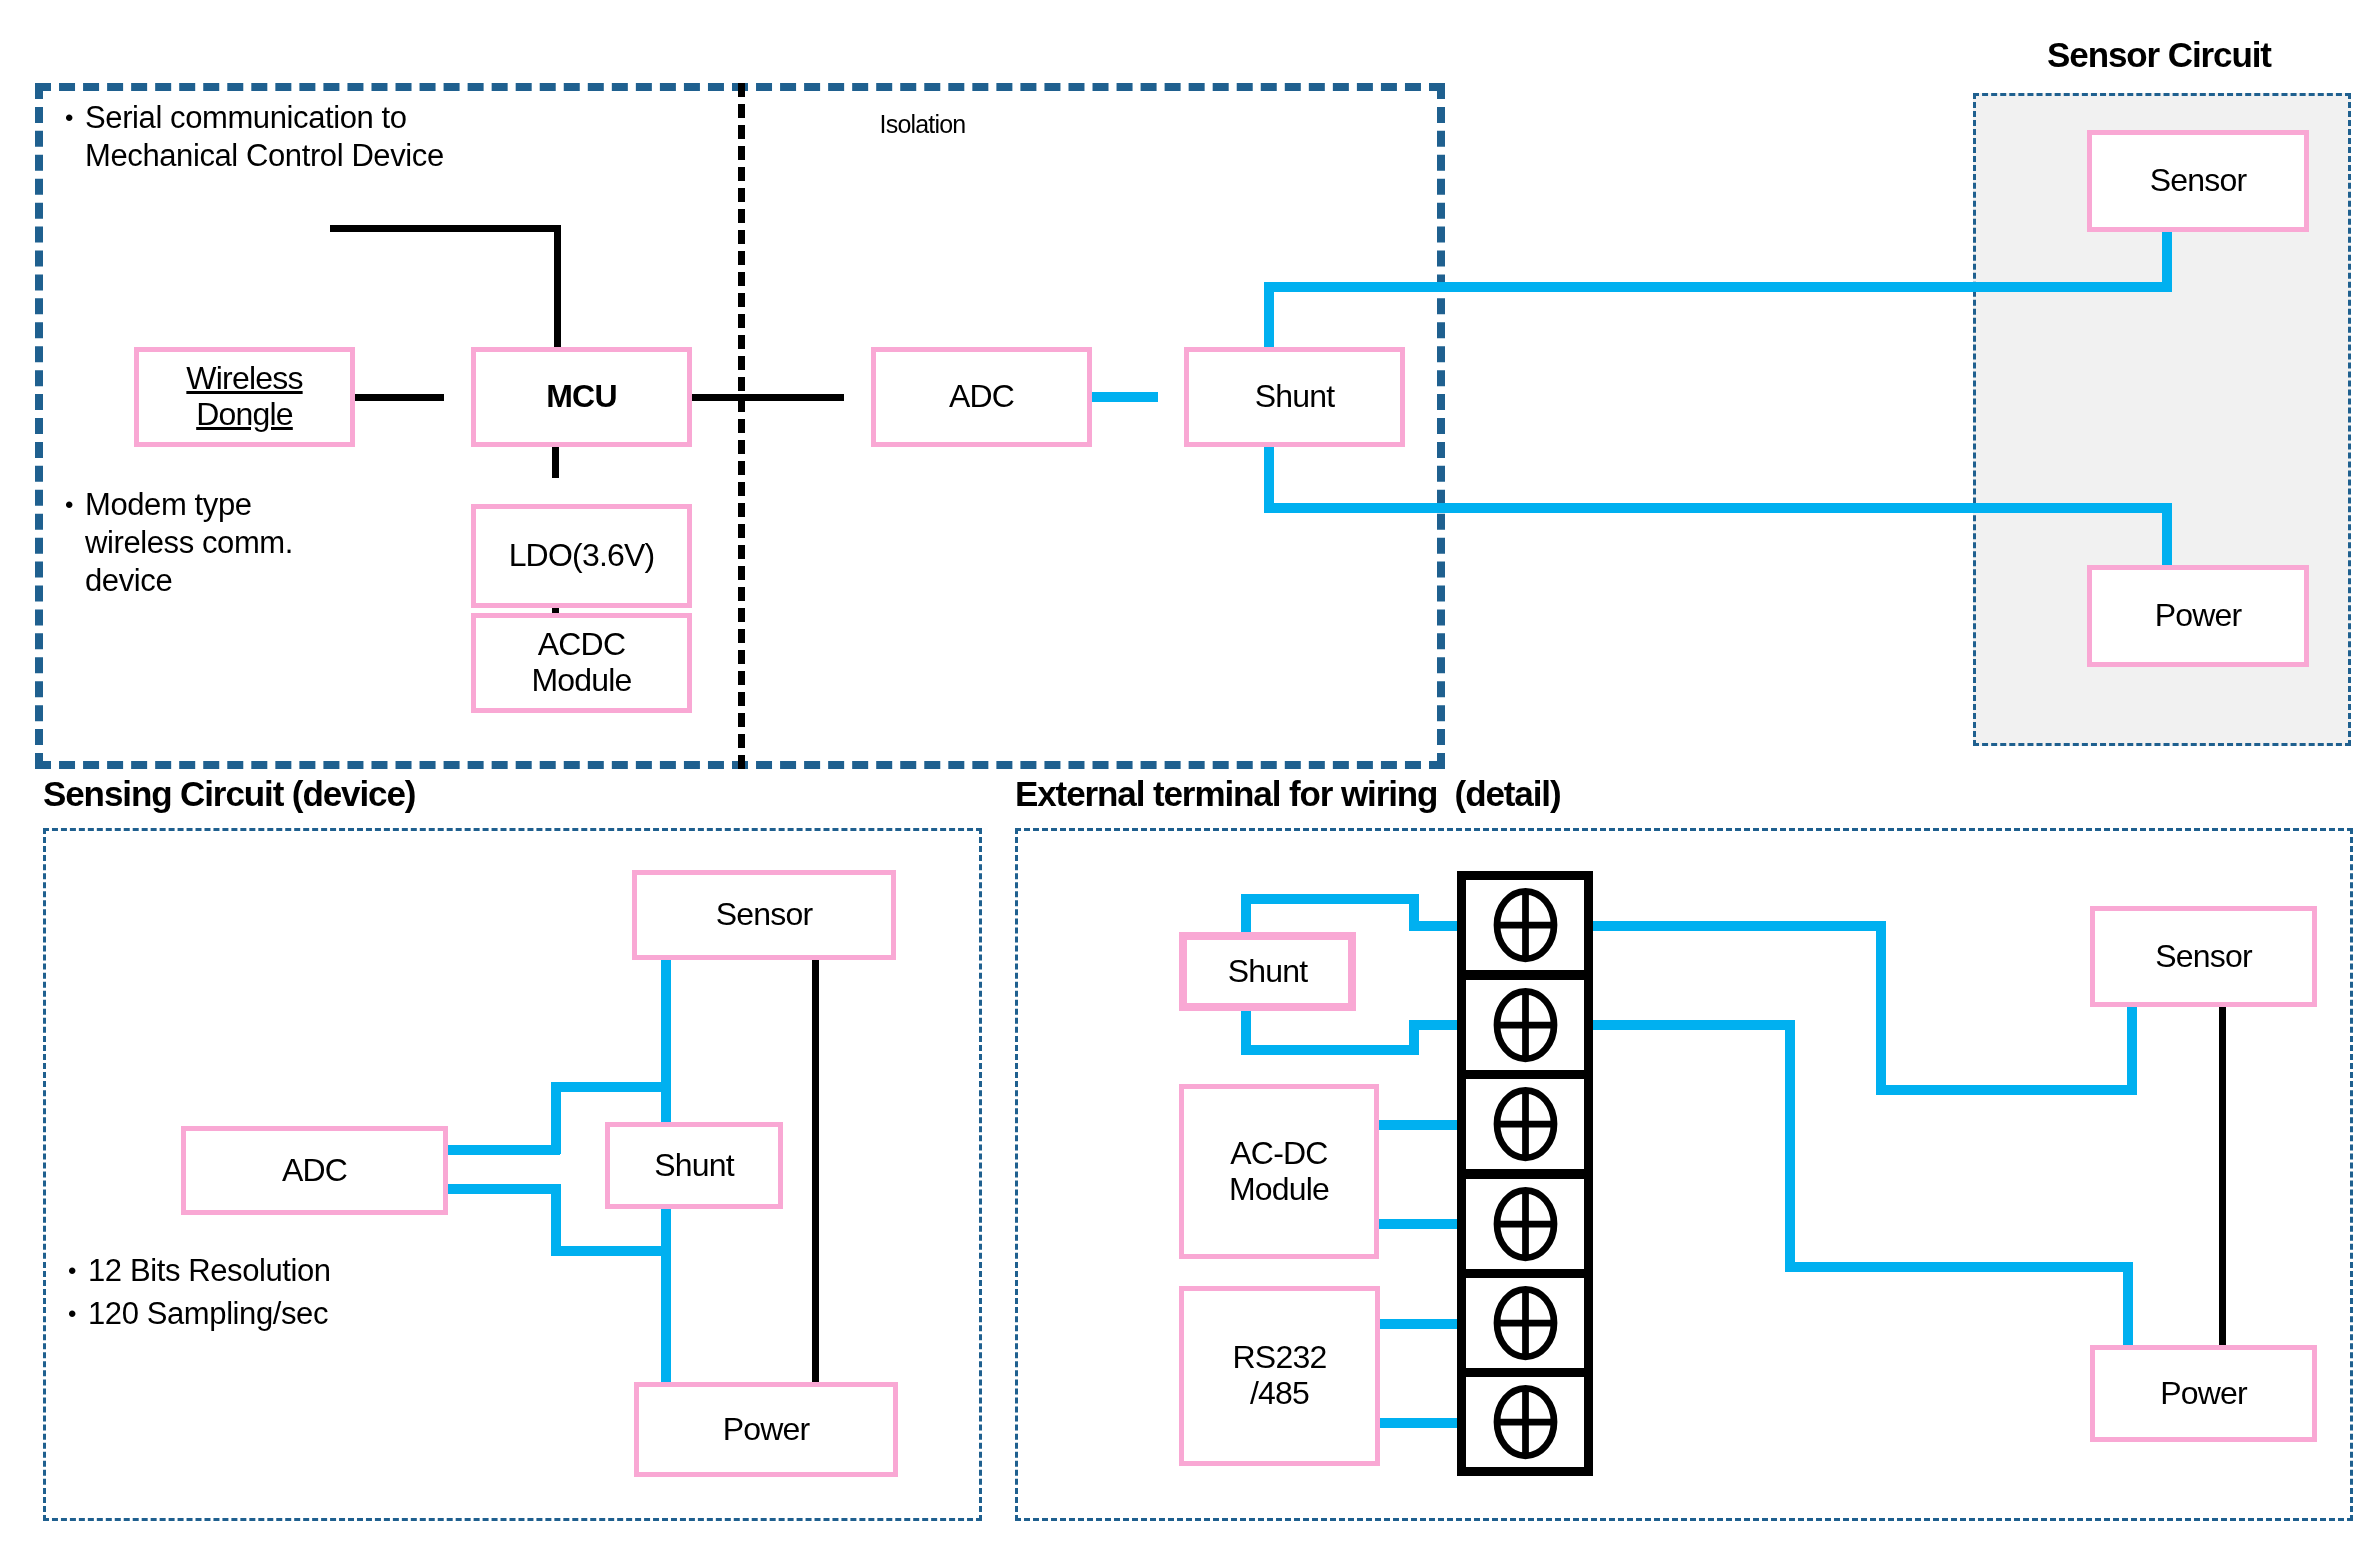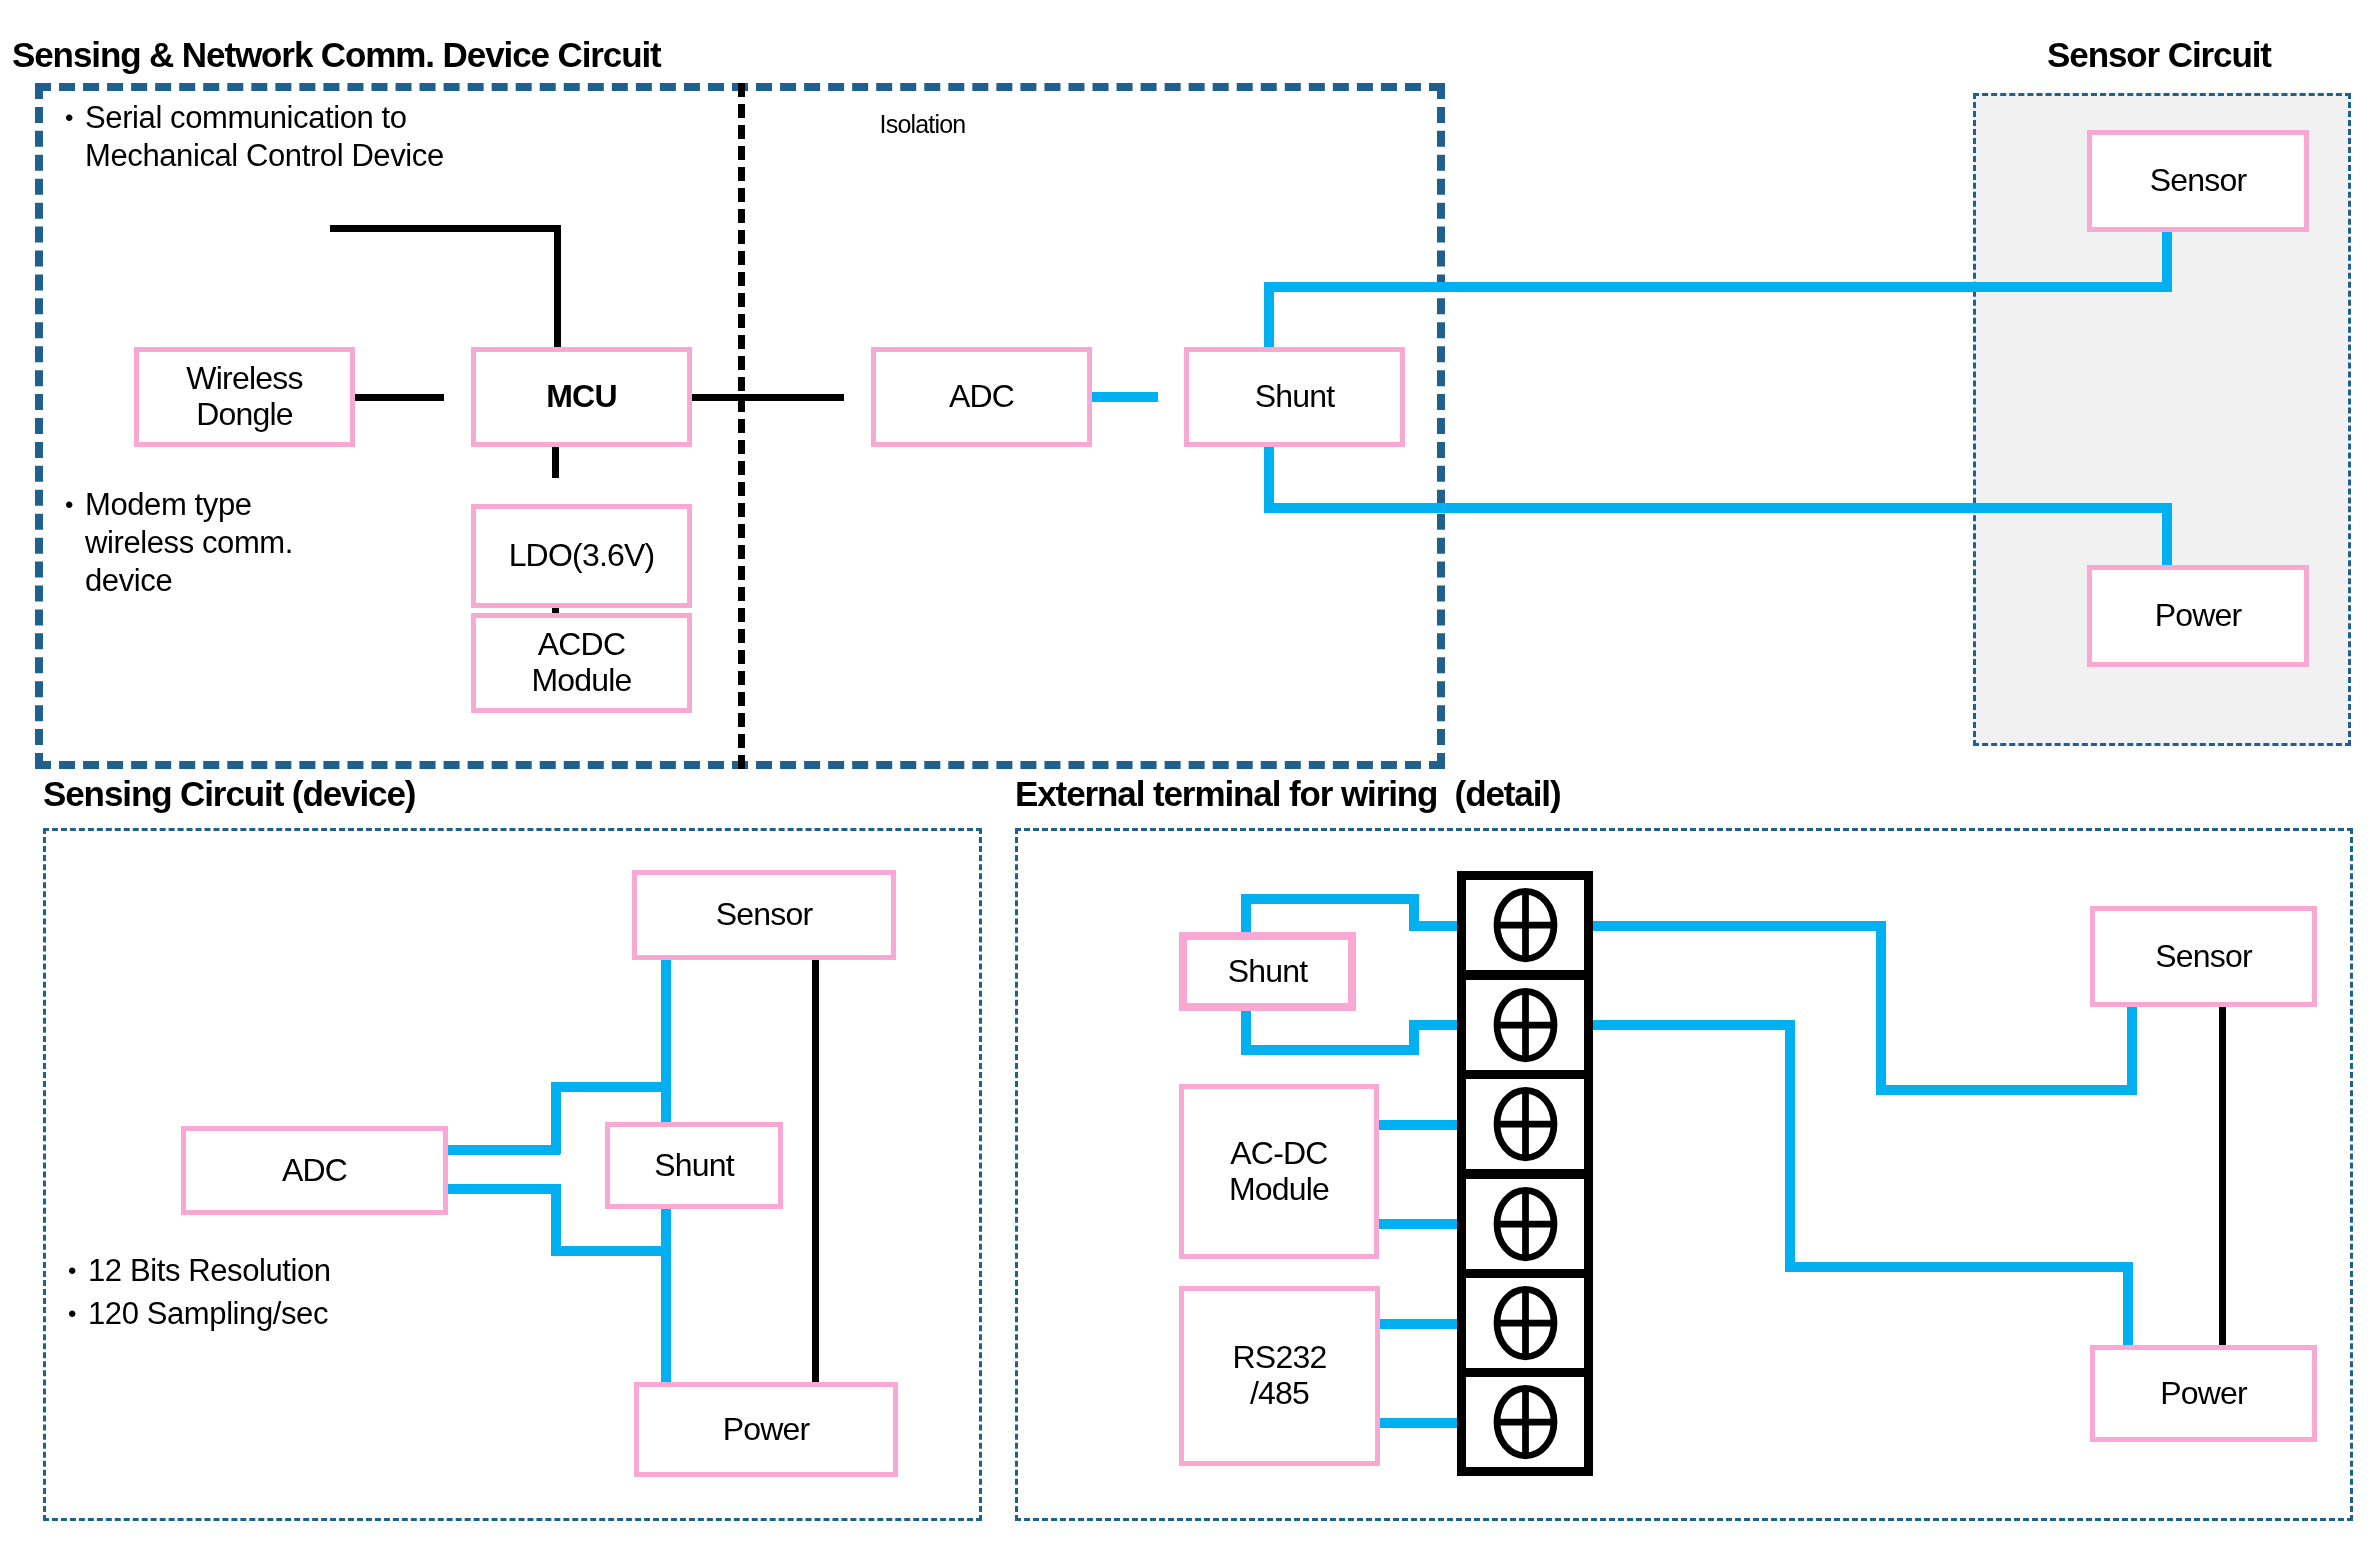--- a/index.html
+++ b/index.html
@@ -26,21 +26,20 @@
 <body>
 
 <div id="canvas">
 
   <div class="panel panel-thick" style="left:35px;top:83px;width:1410px;height:686px;"></div>
   <div class="divider" style="left:738px;top:83px;height:686px;"></div>
   <div class="panel panel-thin" style="left:1973px;top:93px;width:378px;height:653px;background:#F1F1F1;"></div>
   <div class="panel panel-thin" style="left:43px;top:828px;width:939px;height:693px;"></div>
   <div class="panel panel-thin" style="left:1015px;top:828px;width:1338px;height:693px;"></div>
 
-  <div class="title" style="left:12px;top:35px;width:949px;">Sensing &amp; Network Comm. Device Circuit</div>
   <div class="title" style="left:1973px;top:35px;width:372px;text-align:center;">Sensor Circuit</div>
   <div class="title" style="left:43px;top:774px;width:618px;">Sensing Circuit (device)</div>
   <div class="title" style="left:1015px;top:774px;width:979px;">External terminal for wiring  (detail)</div>
 
   <div class="label" style="left:798px;top:110px;width:249px;text-align:center;">Isolation</div>
 
   <div class="note" style="left:65px;top:99px;width:467px;">
     <span class="dot">•</span>
     <span>Serial communication to
 Mechanical Control Device</span>
@@ -60,21 +59,21 @@
   <div class="wire bk" style="left:552px;top:582px;width:6.8px;height:31px;"></div>
 
   <div class="wire cy" style="left:1065px;top:392px;width:93px;height:9.8px;"></div>
   <div class="wire cy" style="left:1264px;top:282px;width:9.8px;height:65px;"></div>
   <div class="wire cy" style="left:1264px;top:282px;width:908px;height:9.8px;"></div>
   <div class="wire cy" style="left:2162px;top:232px;width:9.8px;height:60px;"></div>
   <div class="wire cy" style="left:1264px;top:447px;width:9.8px;height:66px;"></div>
   <div class="wire cy" style="left:1264px;top:503px;width:908px;height:9.8px;"></div>
   <div class="wire cy" style="left:2162px;top:503px;width:9.8px;height:62px;"></div>
 
-  <div class="box" style="left:107px;top:347px;width:221px;height:100px;">Wireless
+  <div class="box" style="left:107px;top:347px;width:221px;height:100px;text-decoration:underline;">Wireless
 Dongle</div>
   <div class="box" style="left:444px;top:347px;width:221px;height:100px;font-weight:bold;">MCU</div>
   <div class="box" style="left:444px;top:504px;width:221px;height:104px;">LDO(3.6V)</div>
   <div class="box" style="left:444px;top:613px;width:221px;height:100px;">ACDC
 Module</div>
   <div class="box" style="left:844px;top:347px;width:221px;height:100px;">ADC</div>
   <div class="box" style="left:1157px;top:347px;width:221px;height:100px;">Shunt</div>
 
   <div class="box" style="left:2060px;top:130px;width:222px;height:102px;">Sensor</div>
   <div class="box" style="left:2060px;top:565px;width:222px;height:102px;">Power</div>

